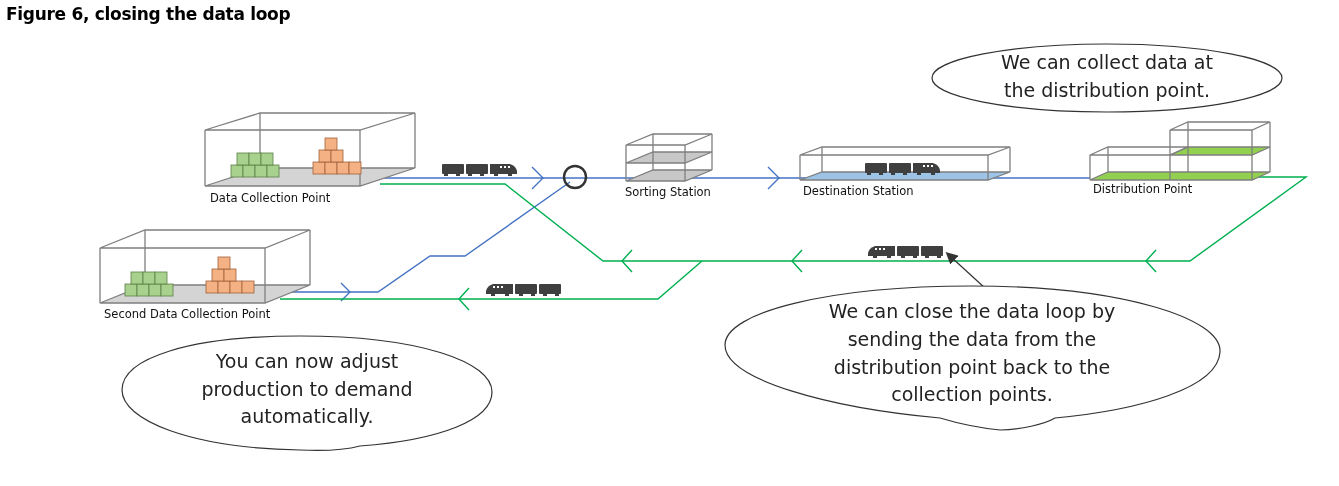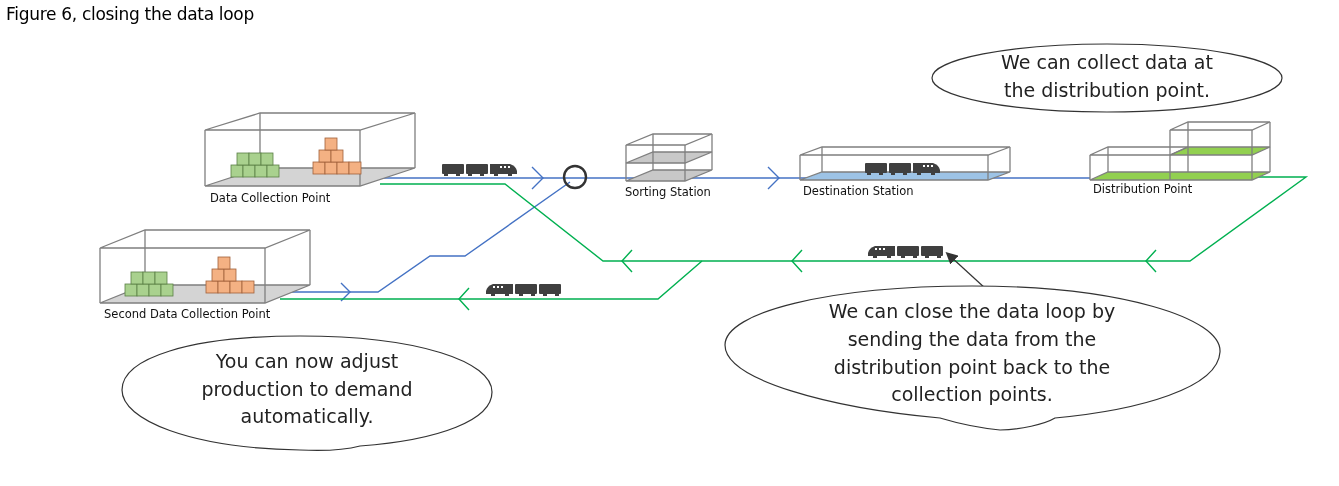--- a/index.html
+++ b/index.html
@@ -1,17 +1,17 @@
 <!DOCTYPE html>
 <html><head>
   <meta charset="utf-8">
   <style>
     html, body { margin: 0; padding: 0; background: #ffffff; }
     body { width: 1339px; height: 486px; position: relative; overflow: hidden; font-family: "Liberation Sans", sans-serif; }
-    #fig-title { position: absolute; left: 6px; top: 4px; font-family: "DejaVu Sans", sans-serif; font-weight: normal; font-size: 17px; color: #000; letter-spacing: -0.3px; }
+    #fig-title { position: absolute; left: 6px; top: 4px; font-family: "DejaVu Sans", sans-serif; font-weight: bold; font-size: 17px; color: #000; letter-spacing: -0.3px; }
     svg#diagram { position: absolute; left: 0; top: 0; }
     .station-label { font-family: "DejaVu Sans", sans-serif; font-size: 11.5px; fill: #111; }
     .callout-text { font-family: "DejaVu Sans", sans-serif; font-size: 19px; fill: #222; }
     .box-edge { fill: none; stroke: #7f7f7f; stroke-width: 1.3; }
     .floor-gray { fill: #d4d4d4; stroke: #7f7f7f; stroke-width: 1.3; }
     .floor-blue { fill: #9dc3e6; stroke: #7f7f7f; stroke-width: 1.3; }
     .floor-green { fill: #92d050; stroke: #7f7f7f; stroke-width: 1.3; }
     .shelf-gray { fill: #c8c8c8; stroke: #7f7f7f; stroke-width: 1.3; }
     .crate-green { fill: #a9d18e; stroke: #5a7f45; stroke-width: 0.8; }
     .crate-orange { fill: #f4b183; stroke: #a0603a; stroke-width: 0.8; }

